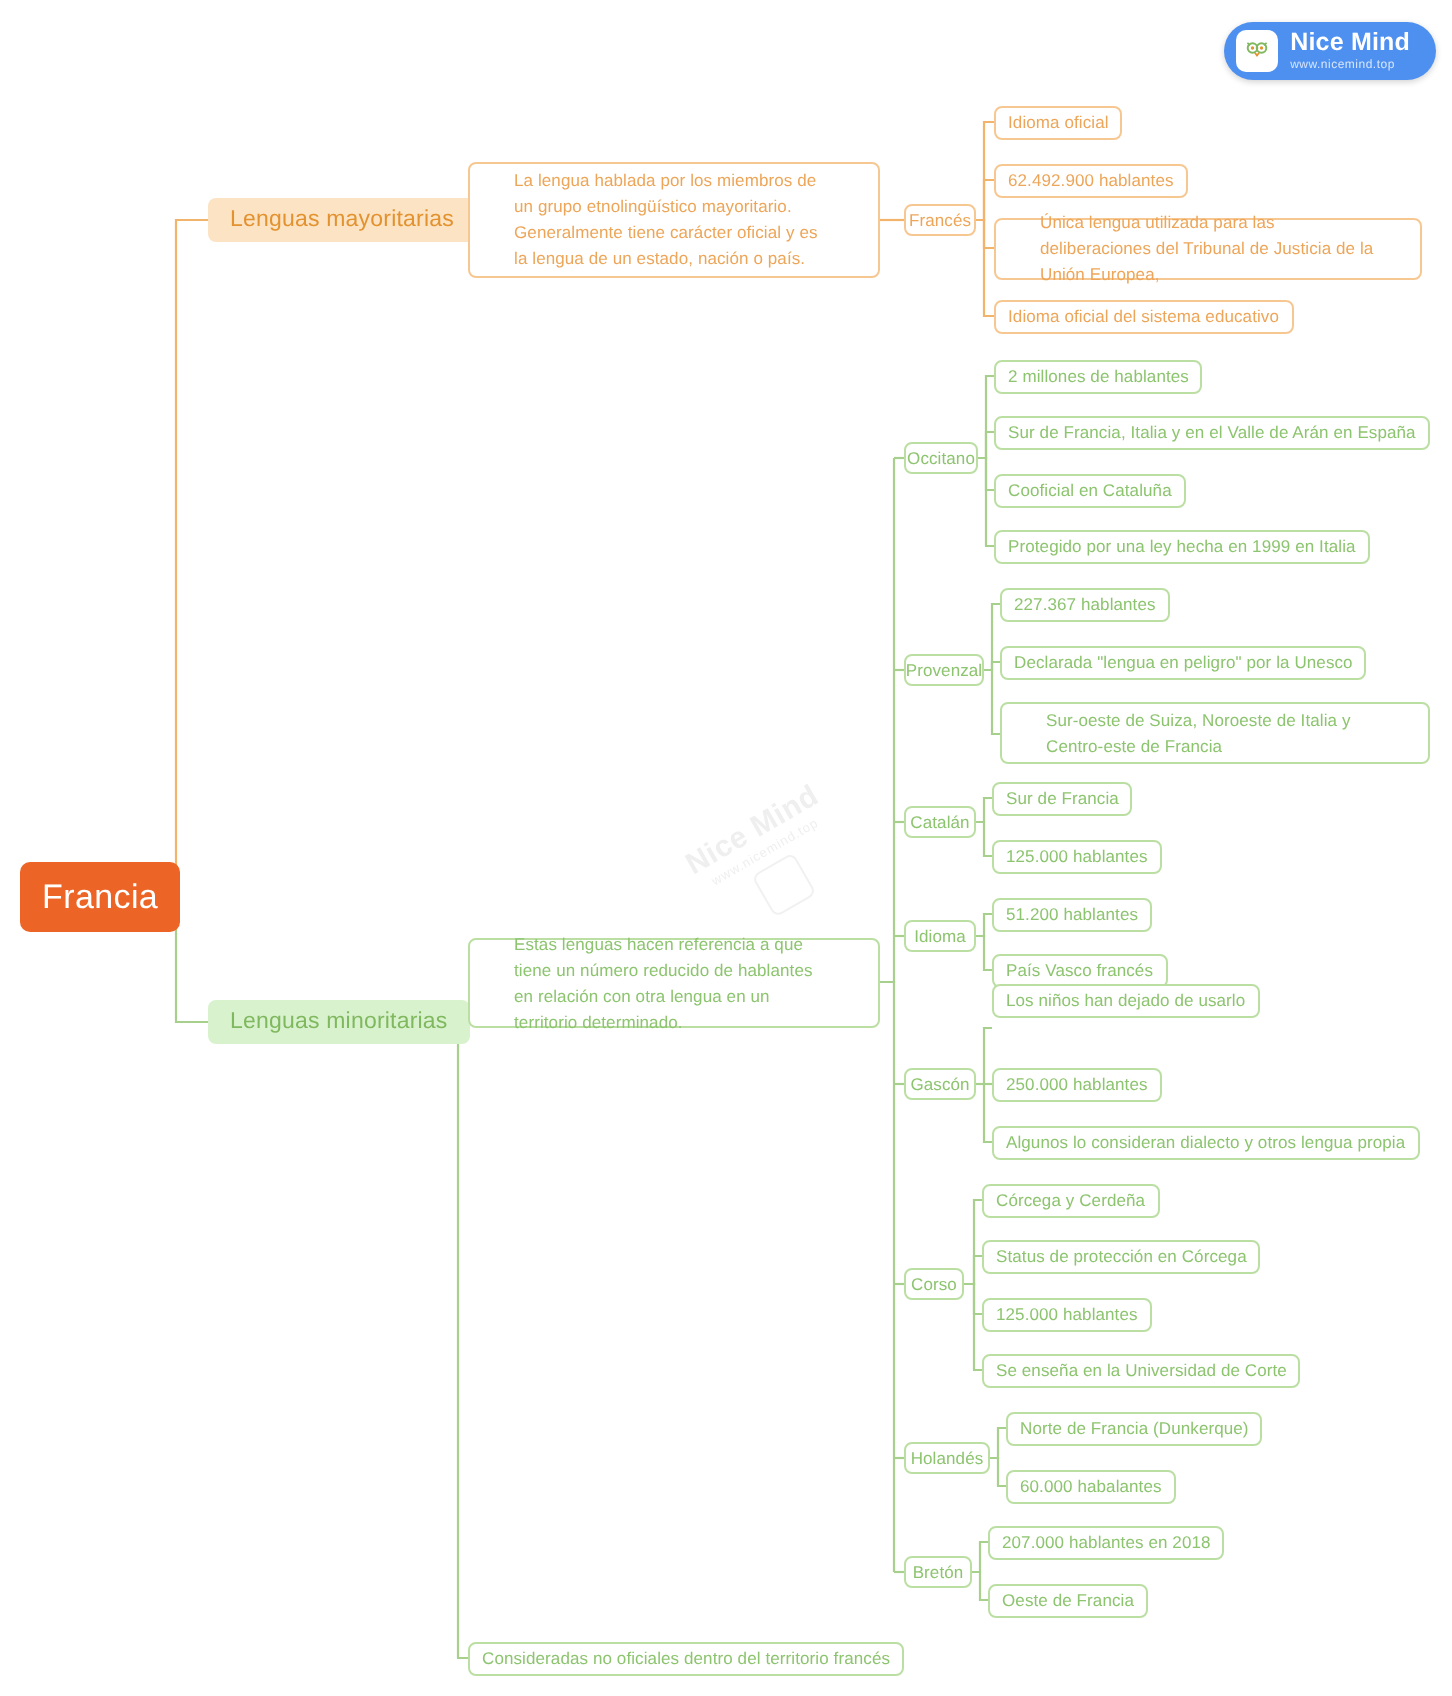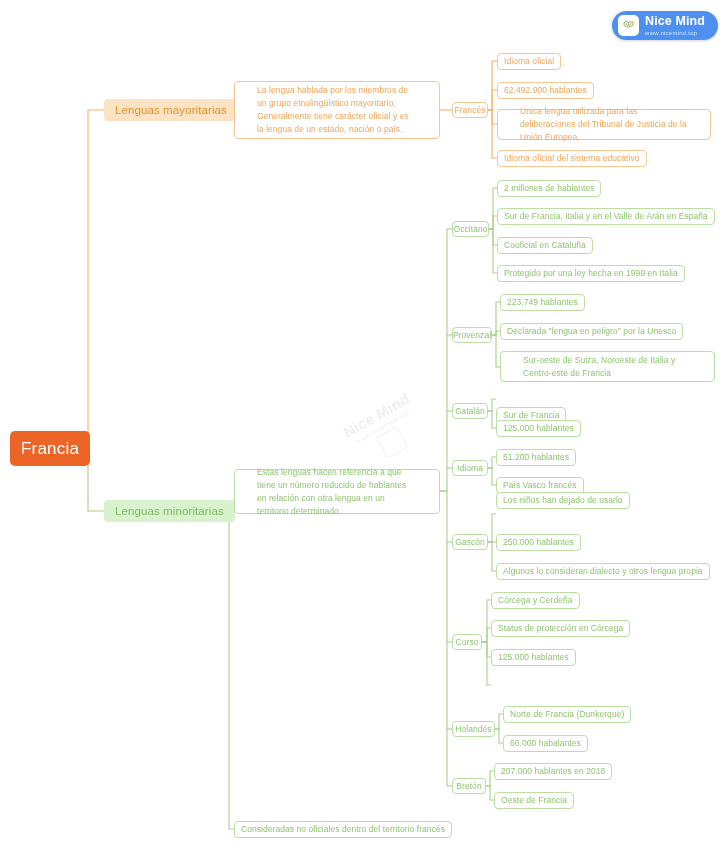--- a/index.html
+++ b/index.html
@@ -273,41 +273,42 @@
 
   <div class="node box green" style="left:234px; top:821px; height:17px;">Consideradas no oficiales dentro del territorio francés</div>
 
   <div class="node lang green" style="left:452px; top:221px; width:37px; height:16px;">Occitano</div>
   <div class="node box green" style="left:497px; top:180px; height:17px;">2 millones de hablantes</div>
   <div class="node box green" style="left:497px; top:208px; height:17px;">Sur de Francia, Italia y en el Valle de Arán en España</div>
   <div class="node box green" style="left:497px; top:237px; height:17px;">Cooficial en Cataluña</div>
   <div class="node box green" style="left:497px; top:265px; height:17px;">Protegido por una ley hecha en 1999 en Italia</div>
 
   <div class="node lang green" style="left:452px; top:327px; width:40px; height:16px;">Provenzal</div>
-  <div class="node box green" style="left:500px; top:294px; height:17px;">223.749 hablantes</div>
+  <div class="node box green" style="left:500px; top:294px; height:17px;">227.367 hablantes</div>
   <div class="node box green" style="left:500px; top:323px; height:17px;">Declarada "lengua en peligro" por la Unesco</div>
   <div class="node box green multiline" style="left:500px; top:351px; width:215px; height:31px;">Sur-oeste de Suiza, Noroeste de Italia y Centro-este de Francia</div>
 
   <div class="node lang green" style="left:452px; top:403px; width:36px; height:16px;">Catalán</div>
-  <div class="node box green" style="left:496px; top:407px; height:17px;">Sur de Francia</div>
+  <div class="node box green" style="left:496px; top:391px; height:17px;">Sur de Francia</div>
   <div class="node box green" style="left:496px; top:420px; height:17px;">125.000 hablantes</div>
 
   <div class="node lang green" style="left:452px; top:460px; width:36px; height:16px;">Idioma</div>
   <div class="node box green" style="left:496px; top:449px; height:17px;">51.200 hablantes</div>
   <div class="node box green" style="left:496px; top:477px; height:17px;">País Vasco francés</div>
 
   <div class="node lang green" style="left:452px; top:534px; width:36px; height:16px;">Gascón</div>
   <div class="node box green" style="left:496px; top:492px; height:17px;">Los niños han dejado de usarlo</div>
   <div class="node box green" style="left:496px; top:534px; height:17px;">250.000 hablantes</div>
   <div class="node box green" style="left:496px; top:563px; height:17px;">Algunos lo consideran dialecto y otros lengua propia</div>
 
   <div class="node lang green" style="left:452px; top:634px; width:30px; height:16px;">Corso</div>
   <div class="node box green" style="left:491px; top:592px; height:17px;">Córcega y Cerdeña</div>
   <div class="node box green" style="left:491px; top:620px; height:17px;">Status de protección en Córcega</div>
   <div class="node box green" style="left:491px; top:649px; height:17px;">125.000 hablantes</div>
+  <div class="node box green" style="left:491px; top:677px; height:17px;">Se enseña en la Universidad de Corte</div>
 
   <div class="node lang green" style="left:452px; top:721px; width:43px; height:16px;">Holandés</div>
   <div class="node box green" style="left:503px; top:706px; height:17px;">Norte de Francia (Dunkerque)</div>
   <div class="node box green" style="left:503px; top:735px; height:17px;">60.000 habalantes</div>
 
   <div class="node lang green" style="left:452px; top:778px; width:34px; height:16px;">Bretón</div>
   <div class="node box green" style="left:494px; top:763px; height:17px;">207.000 hablantes en 2018</div>
   <div class="node box green" style="left:494px; top:792px; height:17px;">Oeste de Francia</div>
 
 </div>

